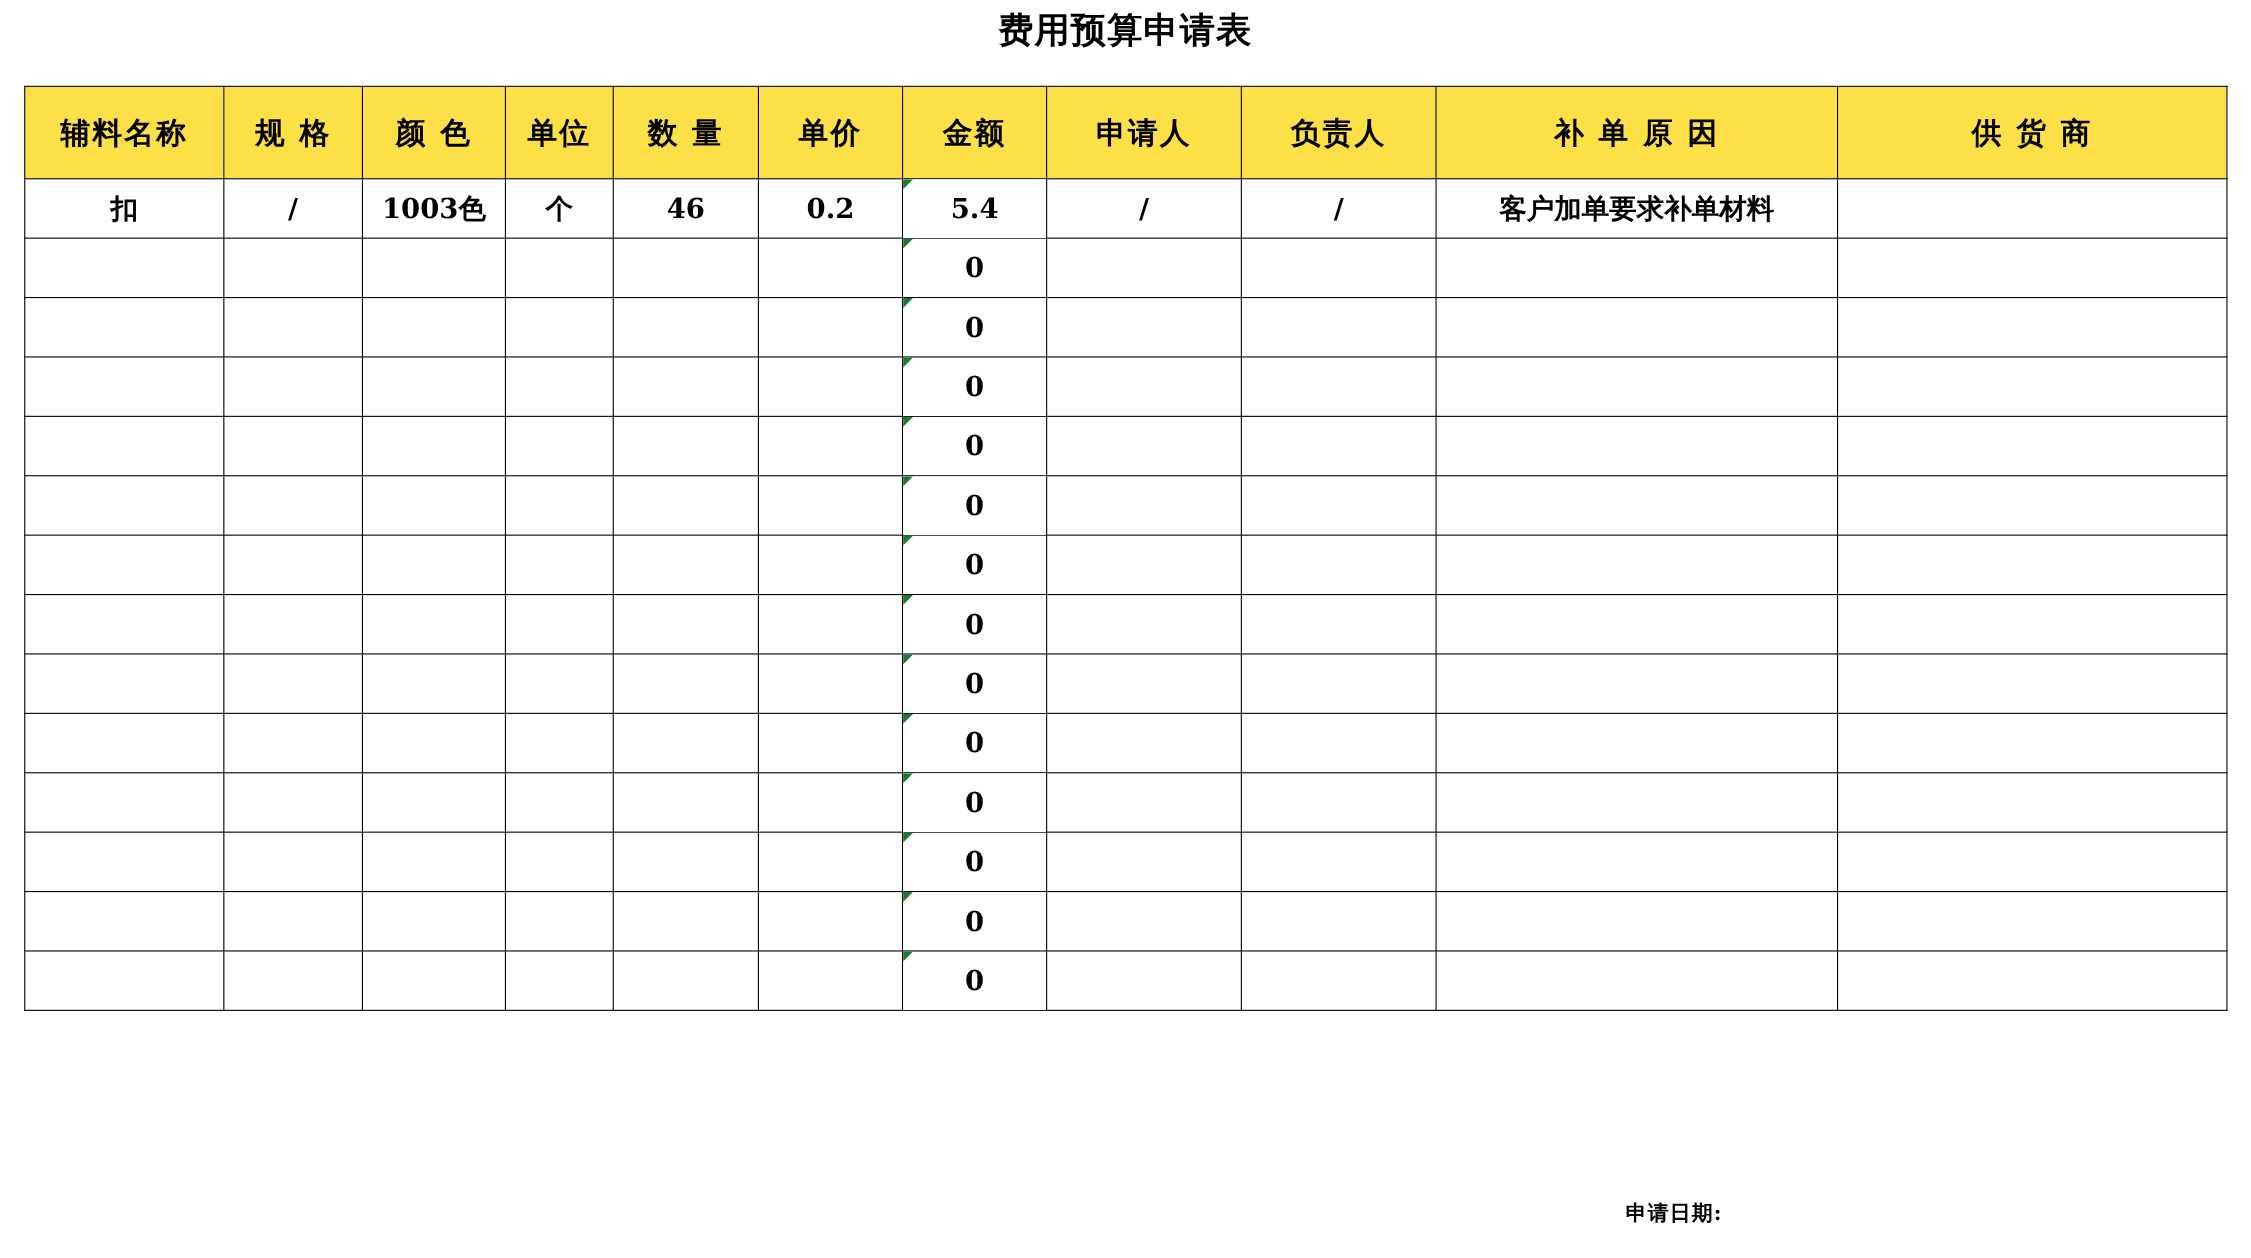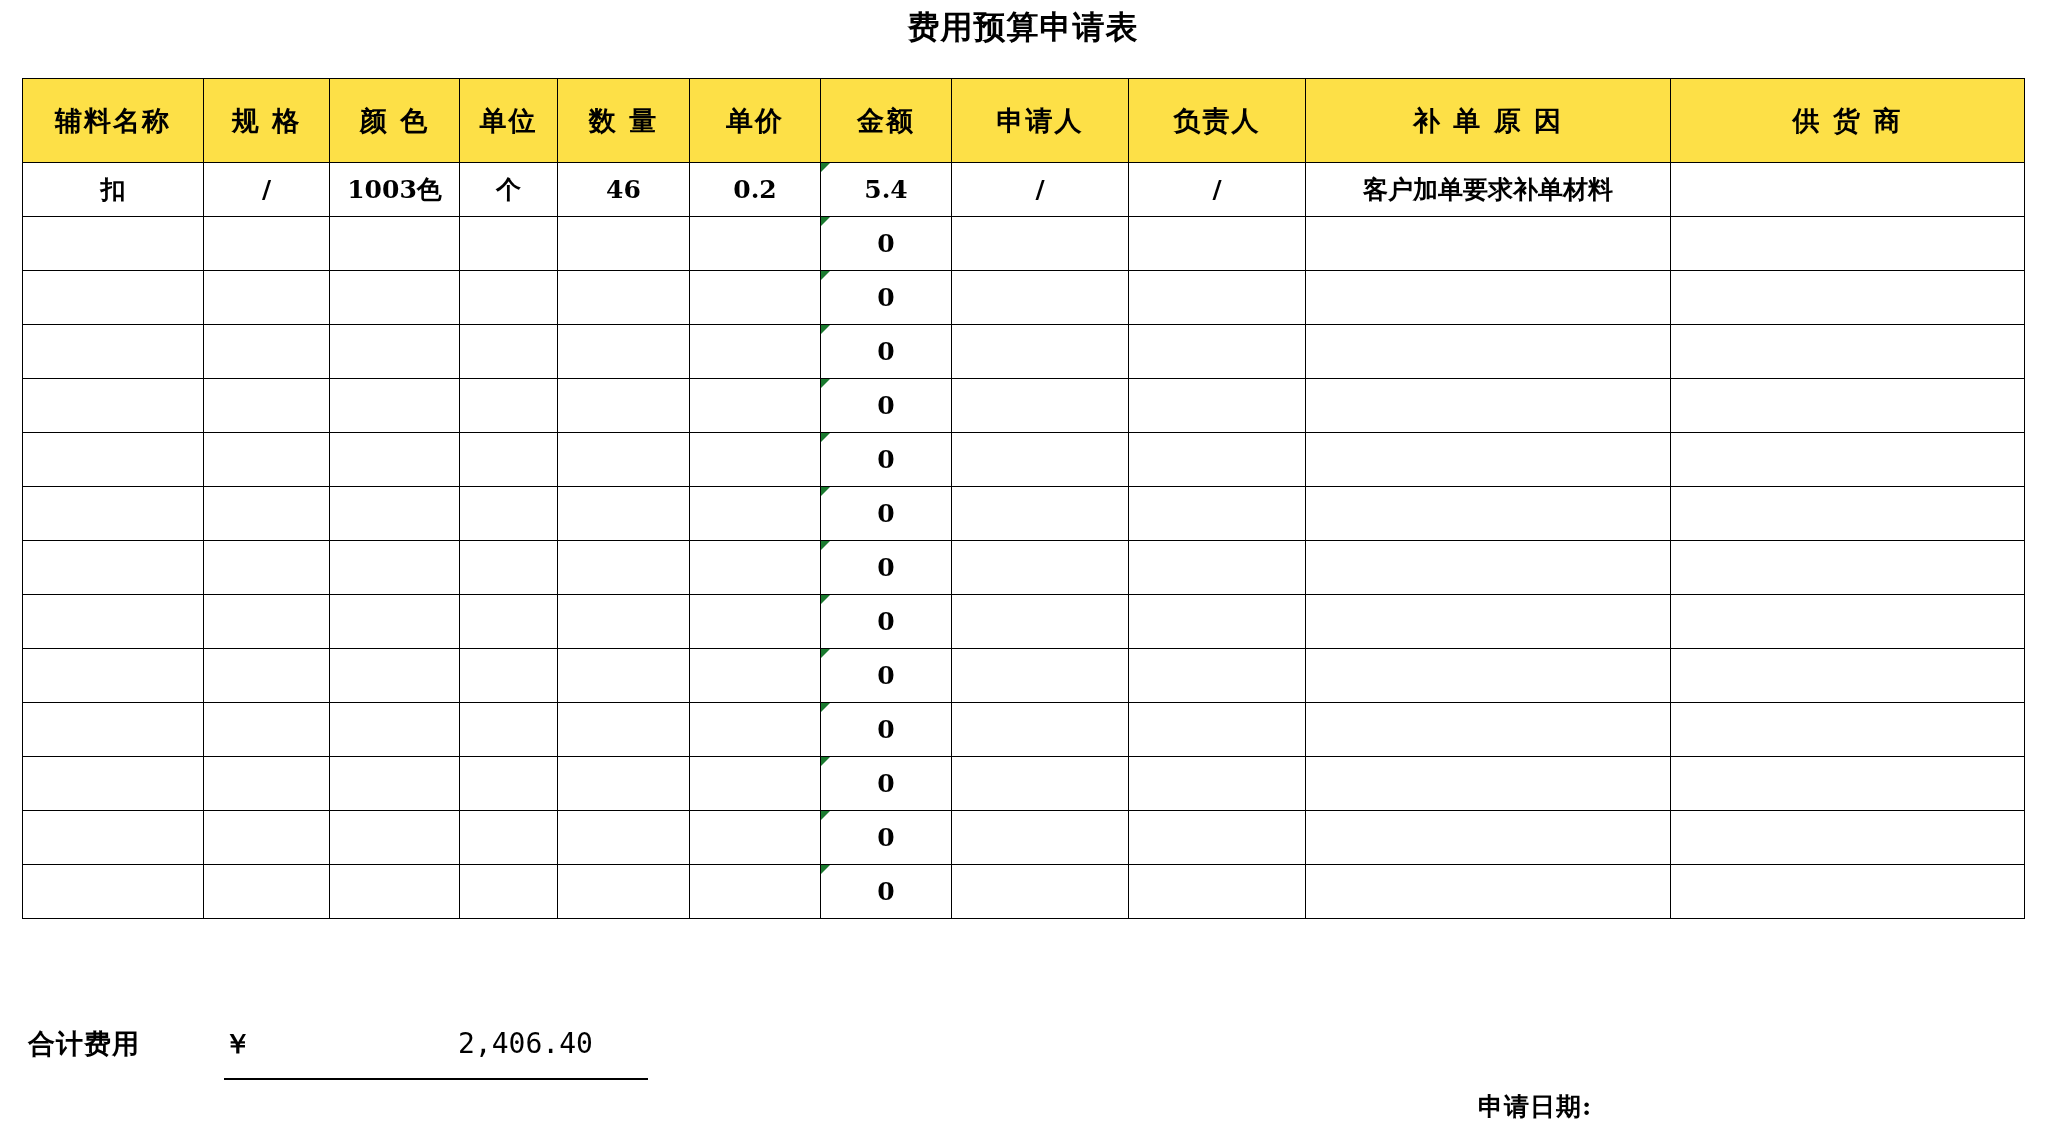--- a/index.html
+++ b/index.html
@@ -140,21 +140,21 @@
     left: 196px;
     top: 58px;
     width: 424px;
     height: 0;
     border-bottom: 2px solid #000000;
   }
   .apply-date {
     position: absolute;
     left: 1478px;
     top: 1090px;
-    font-size: 25px;
+    font-size: 19px;
     font-weight: 700;
     font-family: "DejaVu Serif", "Liberation Serif", serif;
     letter-spacing: 1px;
   }
 </style>
 </head>
 <body>
 
 <div class="page">
 
@@ -368,22 +368,16 @@
           <td class="num"></td>
           <td class="amount-cell num"><span class="flag"></span><span>0</span></td>
           <td class="cn"></td>
           <td class="cn"></td>
           <td class="reason"></td>
           <td class="cn"></td>
         </tr>
       </tbody>
   </table>
 
-  <div class="footer-total">
-    <span class="label">合计费用</span>
-    <span class="currency">￥</span>
-    <span class="value">2,406.40</span>
-    <span class="rule"></span>
-  </div>
 
   <div class="apply-date">申请日期:</div>
 
 </div>
 
 </body></html>

